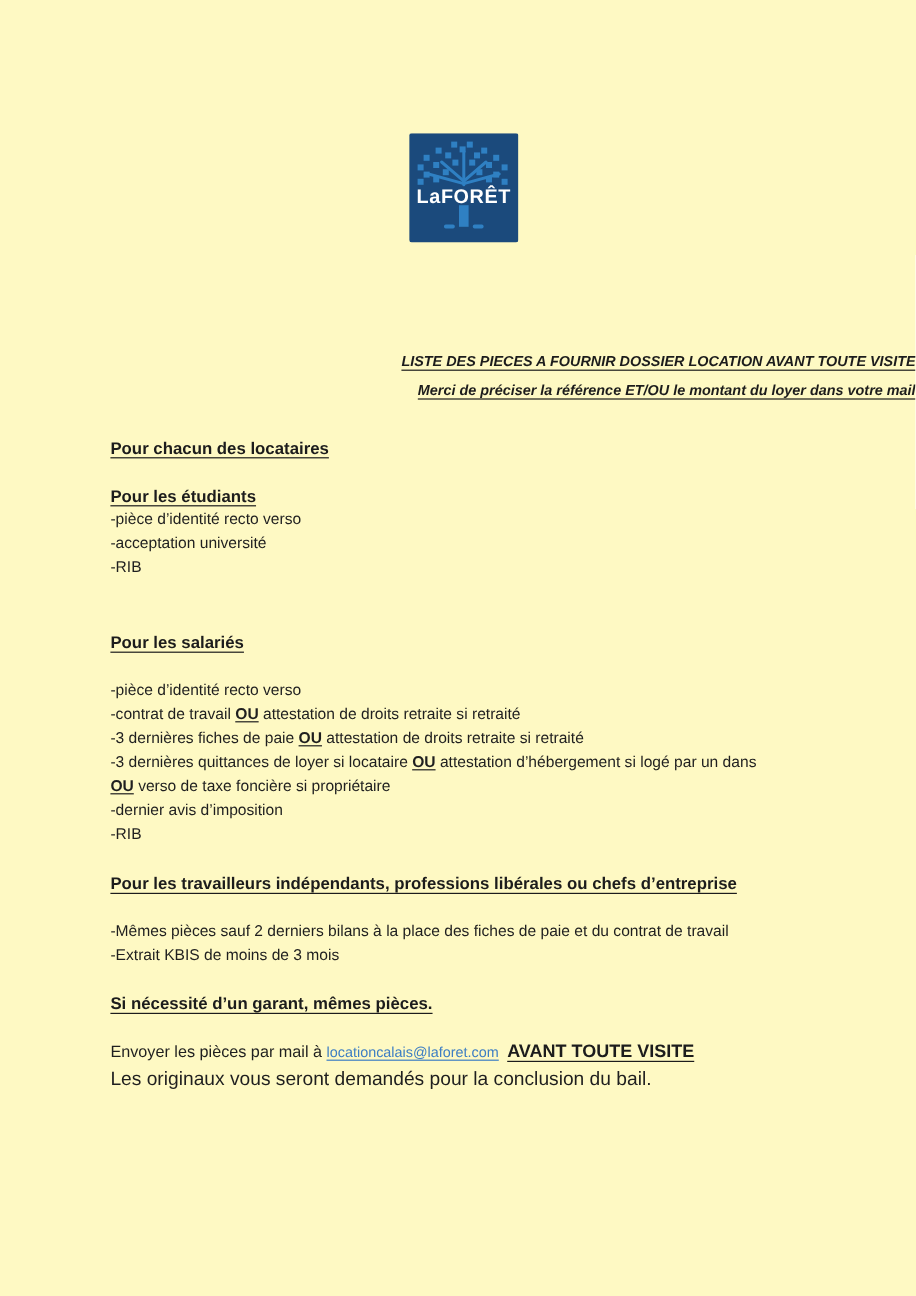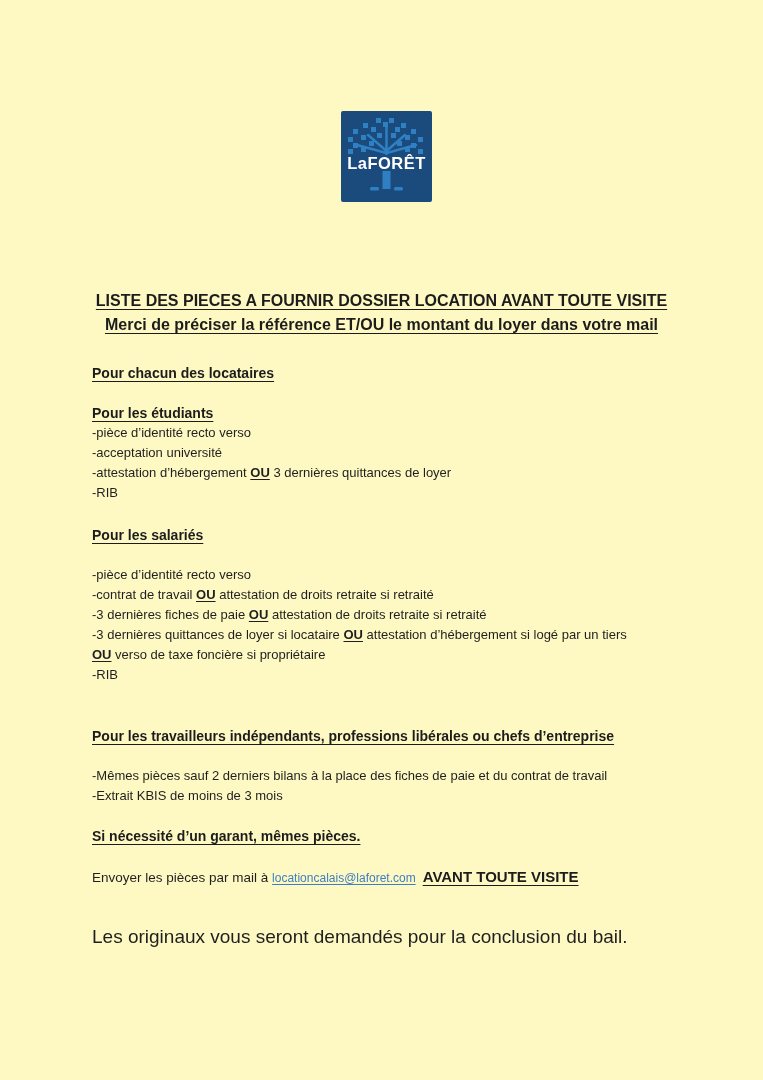--- a/index.html
+++ b/index.html
@@ -25,27 +25,28 @@
     width: 91px;
     height: 91px;
   }
   .logo svg { display: block; }
 
   
   .title1, .title2 {
     position: absolute;
     left: 0;
     width: 763px;
-    text-align: center;
-    font-size: 16px;
+    text-align: right;
+    font-size: 12px;
     font-weight: bold;
     text-decoration: underline;
     text-underline-offset: 3px;
     line-height: 22px;
     color: #1c1c1c;
+    font-style: italic;
   }
   .title1 { top: 290px; }
   .title2 { top: 314px; }
 
   
   .heading {
     position: absolute;
     left: 92px;
     font-size: 14px;
     font-weight: bold;
@@ -99,22 +100,22 @@
     font-weight: bold;
     text-decoration: underline;
     text-underline-offset: 3px;
     margin-left: 7px;
     font-size: 15px;
     color: #1c1c1c;
   }
   .footer-line2 {
     position: absolute;
     left: 92px;
-    top: 927px;
-    font-size: 19px;
+    top: 890px;
+    font-size: 16px;
     line-height: 20px;
     white-space: nowrap;
     text-align: center;
   }
 </style>
 </head>
 <body>
 
 <div class="page">
 
@@ -168,31 +169,31 @@
 
   <div class="title1">LISTE DES PIECES A FOURNIR DOSSIER LOCATION AVANT TOUTE VISITE</div>
   <div class="title2">Merci de préciser la référence ET/OU le montant du loyer dans votre mail</div>
 
   <div class="heading pos-locataires">Pour chacun des locataires</div>
 
   <div class="heading pos-etudiants">Pour les étudiants</div>
   <div class="list pos-etudiants-list">
     <div class="line">-pièce d’identité recto verso</div>
     <div class="line">-acceptation université</div>
-    <div class="line"><span>-attestation d’hébergement </span><span class="ou">OU</span><span> 3 dernières quittances de loyer</span></div>
     <div class="line">-RIB</div>
   </div>
 
   <div class="heading pos-salaries">Pour les salariés</div>
   <div class="list pos-salaries-list">
     <div class="line">-pièce d’identité recto verso</div>
     <div class="line"><span>-contrat de travail </span><span class="ou">OU</span><span> attestation de droits retraite si retraité</span></div>
     <div class="line"><span>-3 dernières fiches de paie </span><span class="ou">OU</span><span> attestation de droits retraite si retraité</span></div>
-    <div class="line"><span>-3 dernières quittances de loyer si locataire </span><span class="ou">OU</span><span> attestation d’hébergement si logé par un tiers</span></div>
+    <div class="line"><span>-3 dernières quittances de loyer si locataire </span><span class="ou">OU</span><span> attestation d’hébergement si logé par un dans</span></div>
     <div class="line"><span class="ou">OU</span><span> verso de taxe foncière si propriétaire</span></div>
+    <div class="line">-dernier avis d’imposition</div>
     <div class="line">-RIB</div>
   </div>
 
   <div class="heading pos-travailleurs">Pour les travailleurs indépendants, professions libérales ou chefs d’entreprise</div>
   <div class="list pos-travailleurs-list">
     <div class="line">-Mêmes pièces sauf 2 derniers bilans à la place des fiches de paie et du contrat de travail</div>
     <div class="line">-Extrait KBIS de moins de 3 mois</div>
   </div>
 
   <div class="heading pos-garant">Si nécessité d’un garant, mêmes pièces.</div>

